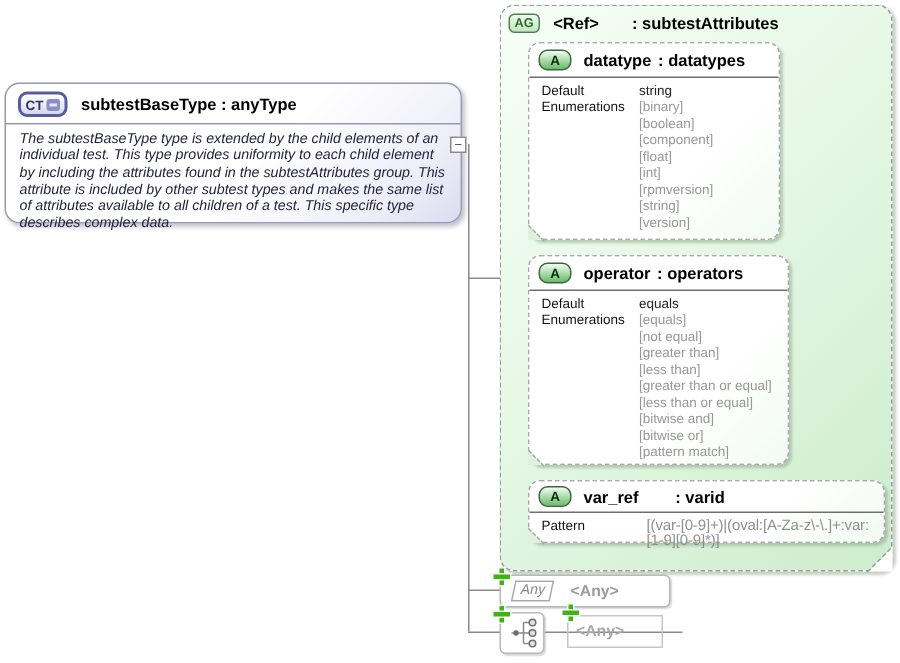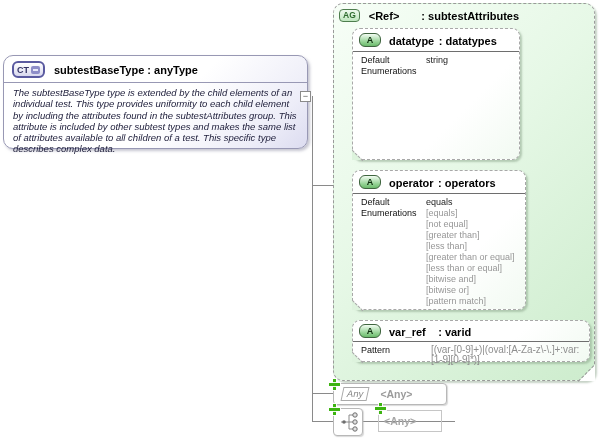--- a/index.html
+++ b/index.html
@@ -128,20 +128,30 @@
     <div class="attr-header">
       <span class="a-badge">A</span>
       <span><span class="attr-name">datatype</span>
       <span class="attr-type">: datatypes</span></span>
     </div>
     <div class="attr-sep"></div>
     <div class="attr-body">
       <div class="facet-label">Default</div>
       <div class="facet-default">string</div>
       <div class="facet-label">Enumerations</div>
+      <div class="enum-list">
+          <div>[binary]</div>
+          <div>[boolean]</div>
+          <div>[component]</div>
+          <div>[float]</div>
+          <div>[int]</div>
+          <div>[rpmversion]</div>
+          <div>[string]</div>
+          <div>[version]</div>
+        </div>
     </div>
     <div class="attr-cut-cover"></div>
     <div class="attr-cut-line"></div>
   </div>
 
   <div class="attr-box" style="left:352px;top:170px;width:174px;height:140px;">
     <div class="attr-header">
       <span class="a-badge">A</span>
       <span><span class="attr-name">operator</span>
       <span class="attr-type">: operators</span></span>
@@ -163,21 +173,21 @@
           <div>[pattern match]</div>
         </div>
     </div>
     <div class="attr-cut-cover"></div>
     <div class="attr-cut-line"></div>
   </div>
 
   <div class="attr-box" style="left:352px;top:320px;width:238px;height:42px;">
     <div class="attr-header" style="height:12px;">
       <span class="a-badge">A</span>
-      <span><span class="attr-name" style="margin-right:8px;">var_ref</span>
+      <span><span class="attr-name" style="margin-right:20px;">var_ref</span>
       <span class="attr-type">: varid</span></span>
     </div>
     <div class="attr-sep"></div>
     <div class="pattern-row">
       <span class="facet-label">Pattern</span>
       <span class="pattern-value">[(var-[0-9]+)|(oval:[A-Za-z\-\.]+:var:[1-9][0-9]*)]</span>
     </div>
     <div class="attr-cut-cover"></div>
     <div class="attr-cut-line"></div>
   </div>

